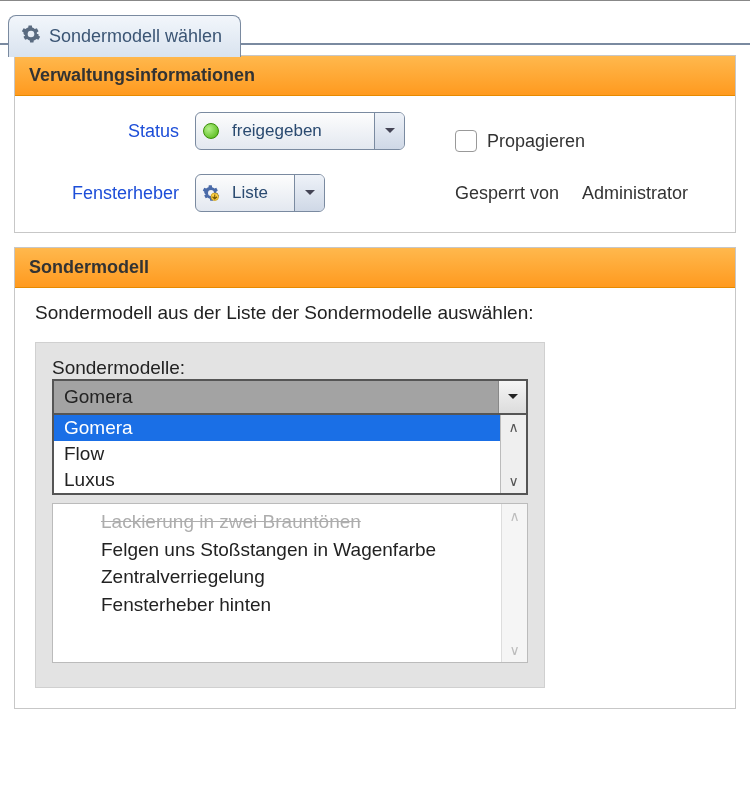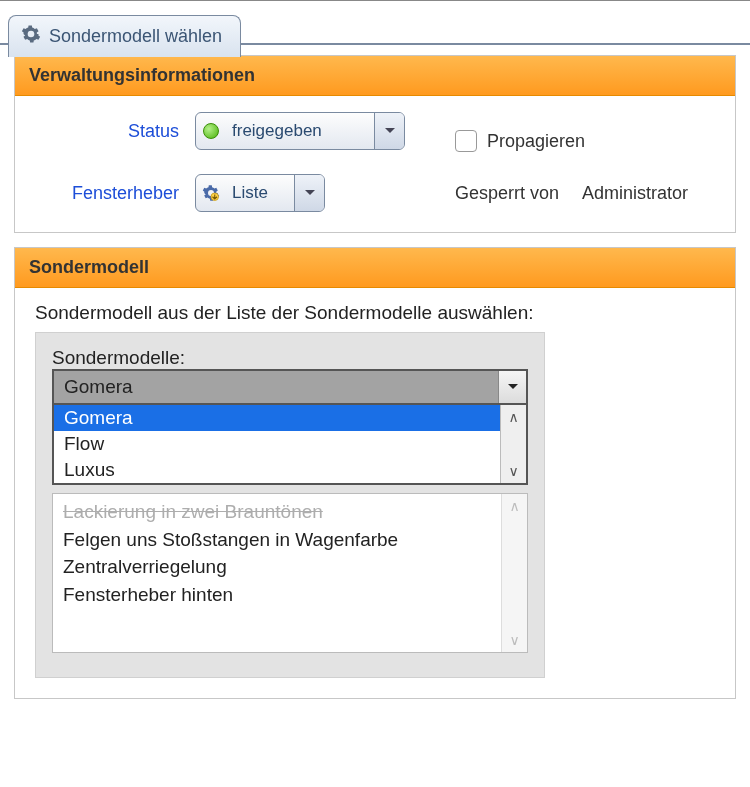--- a/index.html
+++ b/index.html
@@ -137,21 +137,21 @@
   }
   .chk-label, .plain-text {
     font-size: 18px;
     color: #333;
   }
 
   
   .desc-title {
     font-size: 19px;
     color: #222;
-    margin-bottom: 8px;
+    margin-bottom: 18px;
   }
   .listbox-wrap {
     background: #e3e3e3;
     border: 1px solid #d0d0d0;
     padding: 14px 16px 24px 16px;
     width: 510px;
   }
   .listbox-label {
     font-size: 19px;
     color: #222;
@@ -224,20 +224,21 @@
     font-size: 14px;
     color: #555;
   }
 
   .details-box {
     border: 1px solid #bbb;
     background: #fff;
     display: flex;
     margin-top: 2px;
     height: 160px;
+    padding-left: 38px;
   }
   .details-list {
     flex: 1;
     padding: 4px 10px;
     font-size: 19px;
     color: #222;
     line-height: 1.45;
     overflow: hidden;
   }
   .details-list .faded { color: #777; text-decoration: line-through; opacity: 0.6; }

